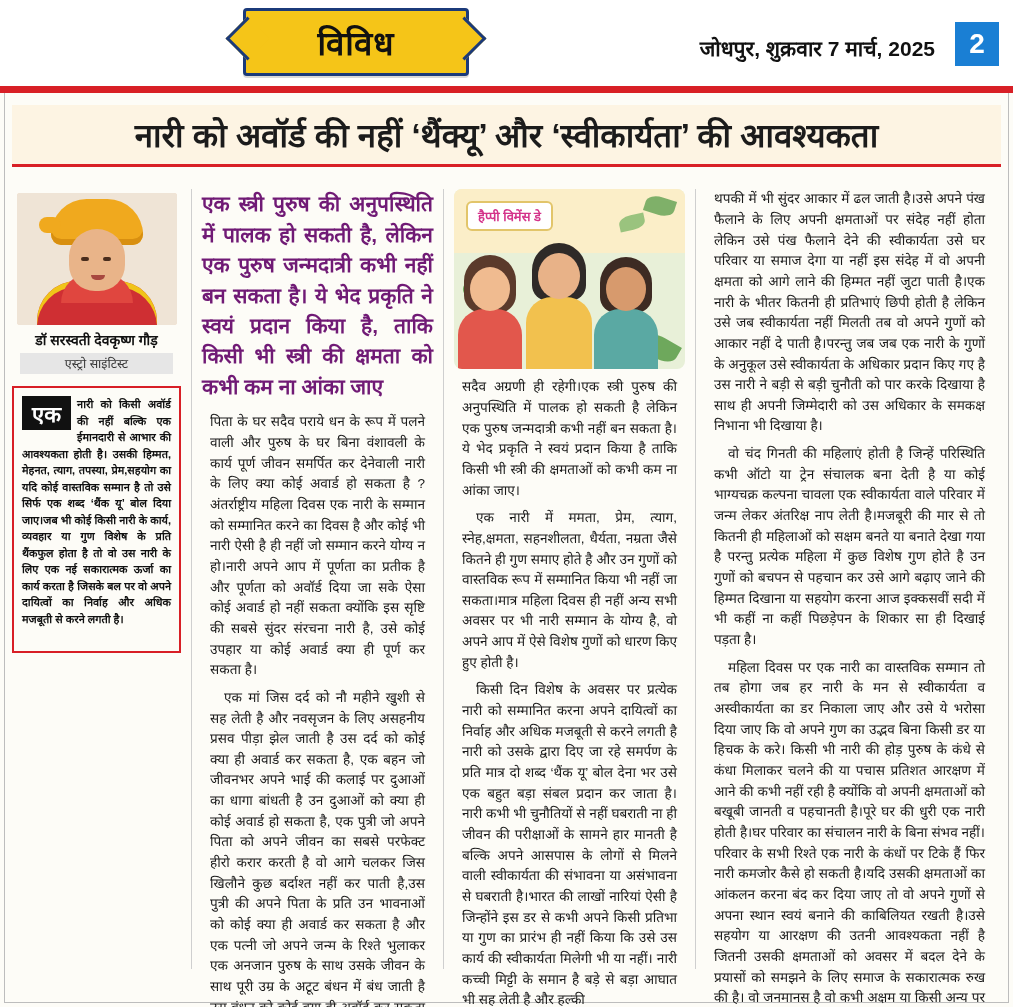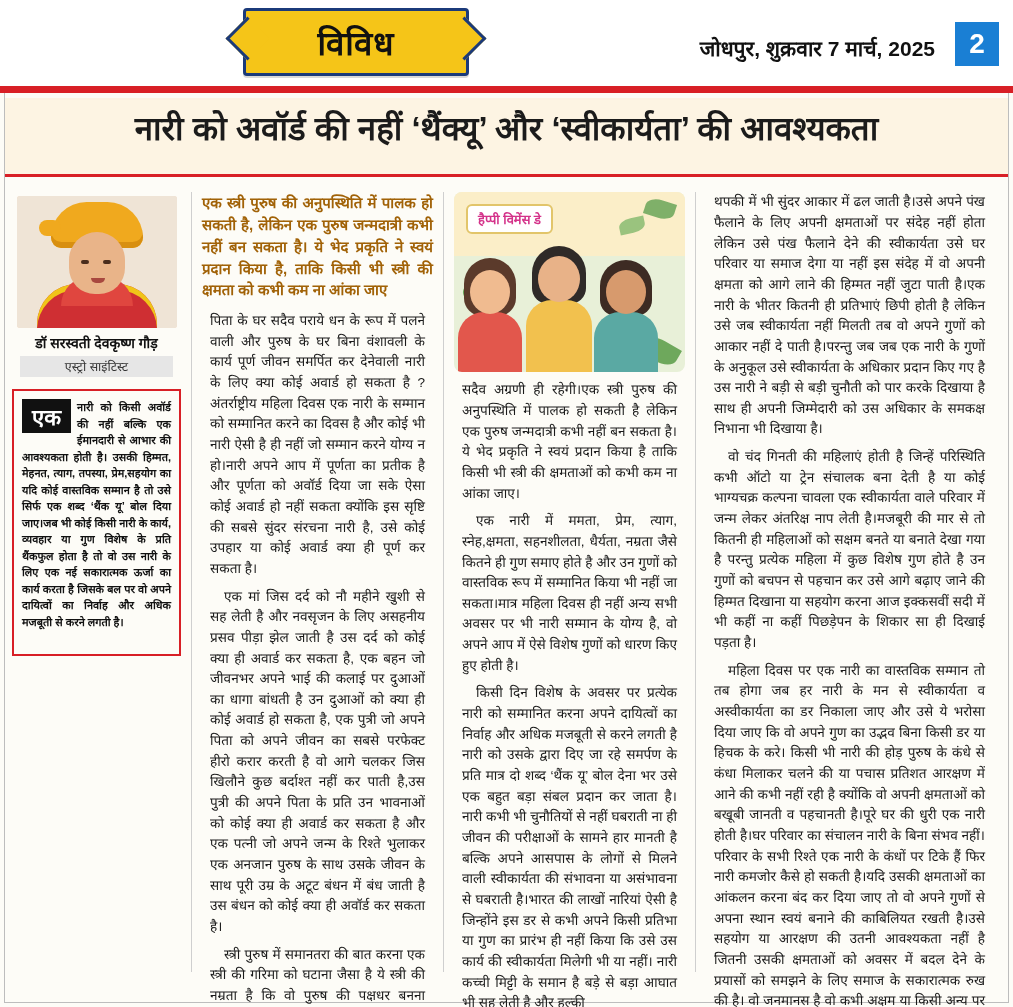--- a/index.html
+++ b/index.html
@@ -38,22 +38,22 @@
   }
   .dateline{
     position:absolute;right:78px;top:34px;font-size:21px;font-weight:bold;color:#111;
   }
   .page-number{
     position:absolute;right:14px;top:22px;width:44px;height:44px;background:#1a7fd4;
     color:#fff;font-size:28px;font-weight:bold;display:flex;align-items:center;justify-content:center;
   }
   
   .headline-band{
-    margin:5px;background:#fdf4e3;border-bottom:3px solid #d81f26;
-    padding:10px 10px 25px;
+    margin:12px;background:#fdf4e3;border-bottom:3px solid #d81f26;
+    padding:10px 10px 8px;
   }
   .headline{
     text-align:center;font-size:33px;font-weight:bold;color:#1b1b1b;line-height:1.25;
     margin:0;
   }
   
   .content{
     position:relative;display:flex;gap:0;padding:10px 12px 0 12px;height:790px;box-sizing:border-box;
   }
   .col{box-sizing:border-box;}
@@ -101,21 +101,21 @@
   }
   .drop-word{
     display:inline-block;background:#111;color:#fff;font-size:22px;font-weight:bold;
     padding:2px 10px;margin-right:6px;float:left;margin-bottom:2px;
   }
   .drop-text{
     font-size:11px;line-height:1.5;color:#111;font-weight:bold;text-align:justify;
   }
   
   .lead{
-    font-size:15px;font-weight:bold;line-height:1.45;color:#a16207;text-align:justify;
+    font-size:21px;font-weight:bold;line-height:1.45;color:#701a75;text-align:justify;
     margin:0 0 10px;
   }
   p.body{
     font-size:13.6px;line-height:1.52;color:#1a1a1a;text-align:justify;margin:0 8px 7px;
     text-indent:14px;
   }
   p.body.first{text-indent:0;}
   
   .illus{
     width:100%;height:180px;background:#e8f0d8;border-radius:8px;position:relative;overflow:hidden;

